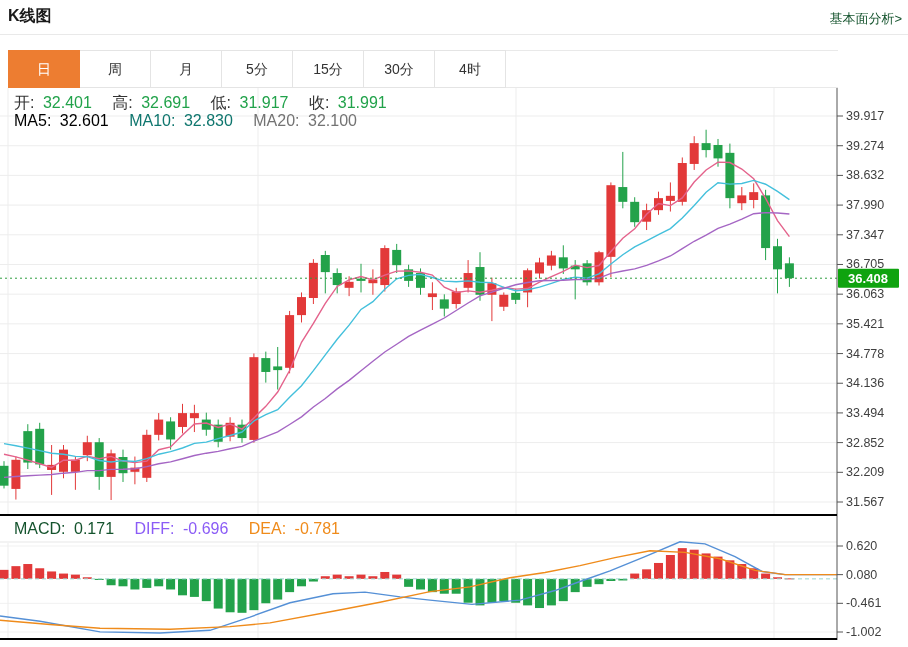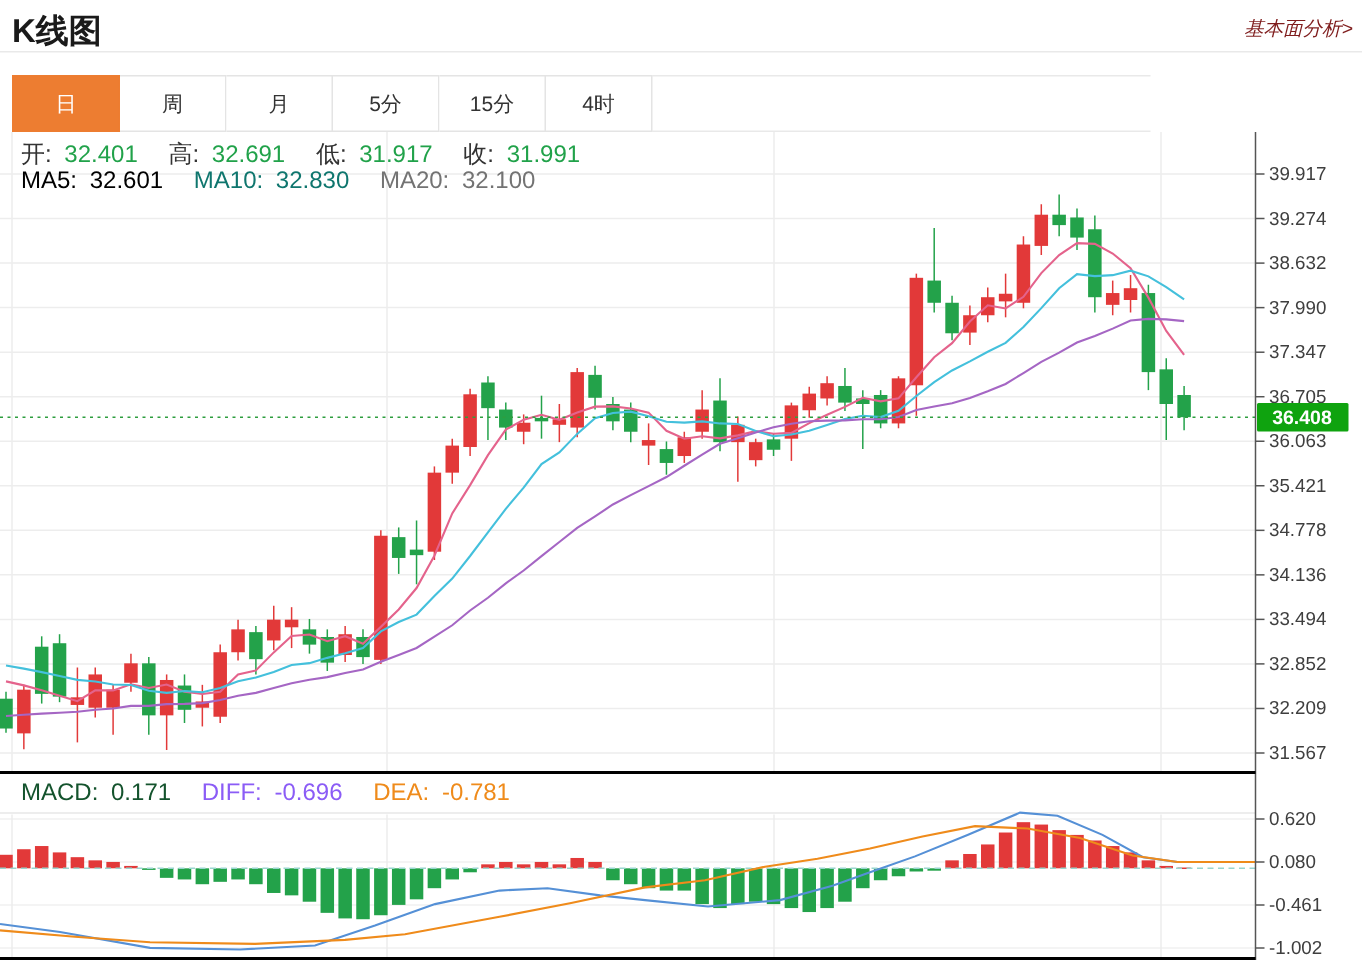--- a/index.html
+++ b/index.html
@@ -1,19 +1,19 @@
 <!DOCTYPE html>
 <html><head>
 <meta charset="utf-8">
 <style>
   html,body{margin:0;padding:0;background:#fff;}
   body{width:908px;height:647px;position:relative;overflow:hidden;
        font-family:"Liberation Sans","DejaVu Sans",sans-serif;color:#222;}
-  .page-title{position:absolute;left:8px;top:6px;font-size:22px;font-weight:bold;color:#1a1a1a;}
-  .fund-link{position:absolute;right:6px;top:10px;font-size:13px;color:#7f1d1d;cursor:pointer;text-decoration:none;font-style:italic;}
+  .page-title{position:absolute;left:8px;top:6px;font-size:16px;font-weight:bold;color:#1a1a1a;}
+  .fund-link{position:absolute;right:6px;top:10px;font-size:13px;color:#14532d;cursor:pointer;text-decoration:none;}
   .title-divider{position:absolute;left:0;top:34px;width:908px;height:1px;background:#e9e9e9;}
   .tabs{position:absolute;left:8px;top:50px;height:38px;display:flex;}
   .tab{width:70px;height:36px;line-height:36px;text-align:center;font-size:14px;color:#333;
        border:1px solid #e4e4e4;border-left:none;background:#fff;cursor:pointer;box-sizing:content-box;}
   .tab:first-child{border-left:1px solid #e4e4e4;}
   .tab.selected{background:#ed7d31;border-color:#ed7d31;color:#fff;}
   .tab-filler{flex:0 0 332px;height:36px;border-top:1px solid #e9e9e9;border-bottom:1px solid #e9e9e9;}
   .inforow{position:absolute;left:14px;font-size:16px;white-space:nowrap;}
   .inforow span{margin-right:4px;}
   .inforow .gap{margin-right:16px;}
@@ -33,20 +33,21 @@
 <div class="page-title">K线图</div>
 <a class="fund-link">基本面分析&gt;</a>
 <div class="title-divider"></div>
 
 <div class="tabs">
   <div class="tab selected">日</div>
   <div class="tab">周</div>
   <div class="tab">月</div>
   <div class="tab">5分</div>
   <div class="tab">15分</div>
+  <div class="tab">30分</div>
   <div class="tab">4时</div>
   <div class="tab-filler"></div>
 </div>
 
 <svg id="chart" width="908" height="559">
     <g>
       <line x1="0" y1="28" x2="837" y2="28" stroke="#ededed" stroke-width="1"></line>
       <line x1="0" y1="57.724311377245535" x2="837" y2="57.724311377245535" stroke="#ededed" stroke-width="1"></line>
       <line x1="0" y1="87.40239520958099" x2="837" y2="87.40239520958099" stroke="#ededed" stroke-width="1"></line>
       <line x1="0" y1="117.08047904191613" x2="837" y2="117.08047904191613" stroke="#ededed" stroke-width="1"></line>

